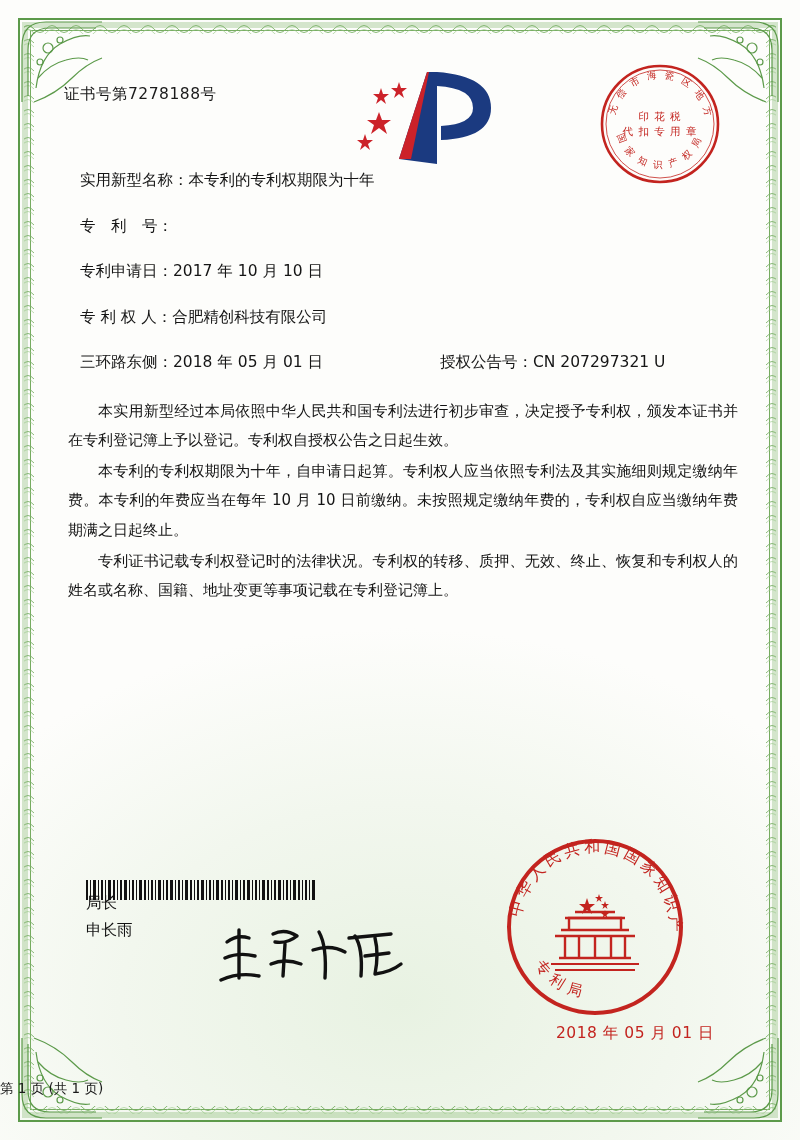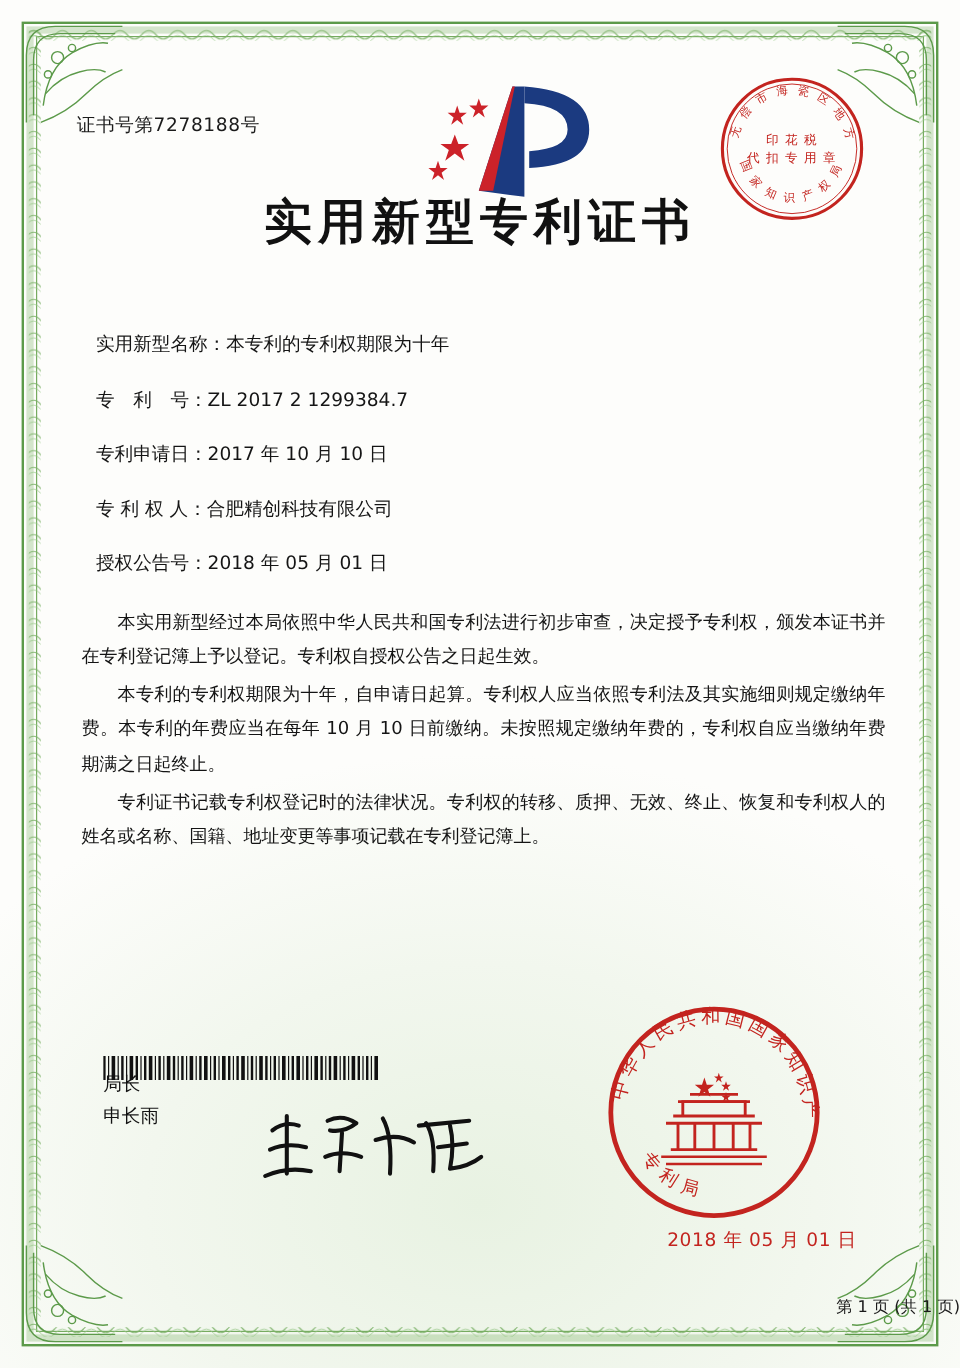--- a/index.html
+++ b/index.html
@@ -61,21 +61,21 @@
   .content {
     position: absolute;
     left: 56px; right: 56px; top: 50px;
   }
 
   .cert-no {
     font-family: "DejaVu Sans", sans-serif;
     font-size: 15.5px;
     color: #1b1b1b;
     letter-spacing: .5px;
-    margin-top: 44px;
+    margin-top: 34px;
     margin-left: 8px;
   }
 
   
   .logo {
     position: absolute;
     left: 285px;
     top: 14px;
     width: 180px;
     height: 115px;
@@ -185,21 +185,21 @@
     bottom: 96px;
     font-size: 15.5px;
     color: #c3241f;
     letter-spacing: .5px;
   }
 
   .page-footer {
     position: absolute;
     left: 0; right: 0;
     bottom: 42px;
-    text-align: right;
+    text-align: left;
     font-size: 13.5px;
     color: #1a1a1a;
   }
 </style>
 </head>
 <body>
 
 <div class="page">
 
   <div class="border-band"></div>
@@ -294,49 +294,50 @@
       </text>
       <text font-size="9.5" fill="#c3241f" font-family="'DejaVu Sans',sans-serif" letter-spacing="2.2">
         <textPath href="#arcBot" startOffset="8%">国 家 知 识 产 权 局</textPath>
       </text>
       <text x="64" y="60" text-anchor="middle" font-size="10.5" fill="#c3241f" font-family="'DejaVu Sans',sans-serif" letter-spacing="1">印 花 税</text>
       <text x="64" y="75" text-anchor="middle" font-size="10.5" fill="#c3241f" font-family="'DejaVu Sans',sans-serif" letter-spacing="1">代 扣 专 用 章</text>
     </svg>
 
     <div class="cert-no">证书号第7278188号</div>
 
-    <div class="title">实用新型专利证书</div>
 
     <div class="fields">
 
       <div class="field-row">
         <span class="field-label">实用新型名称：</span>
         <span class="field-value">本专利的专利权期限为十年</span>
       </div>
 
 
       <div class="field-row">
         <span class="field-label">专　利　号：</span>
-        <span class="field-value">ZL 2017 2 1299384.7</span>
       </div>
 
       <div class="field-row">
         <span class="field-label">专利申请日：</span>
         <span class="field-value">2017 年 10 月 10 日</span>
       </div>
 
       <div class="field-row">
         <span class="field-label">专 利 权 人：</span>
         <span class="field-value">合肥精创科技有限公司</span>
       </div>
 
 
       <div class="row-inline">
         <div class="cell-a">
-          <span>授权公告号：</span><span>2018 年 05 月 01 日</span>
+          <span>三环路东侧：</span><span>2018 年 05 月 01 日</span>
+        </div>
+        <div class="cell-b">
+          <span>授权公告号：</span><span>CN 207297321 U</span>
         </div>
       </div>
 
     </div>
 
     <div class="paragraphs">
       <p>本实用新型经过本局依照中华人民共和国专利法进行初步审查，决定授予专利权，颁发本证书并在专利登记簿上予以登记。专利权自授权公告之日起生效。</p>
       <p>本专利的专利权期限为十年，自申请日起算。专利权人应当依照专利法及其实施细则规定缴纳年费。本专利的年费应当在每年 10 月 10 日前缴纳。未按照规定缴纳年费的，专利权自应当缴纳年费期满之日起终止。</p>
       <p>专利证书记载专利权登记时的法律状况。专利权的转移、质押、无效、终止、恢复和专利权人的姓名或名称、国籍、地址变更等事项记载在专利登记簿上。</p>
     </div>

